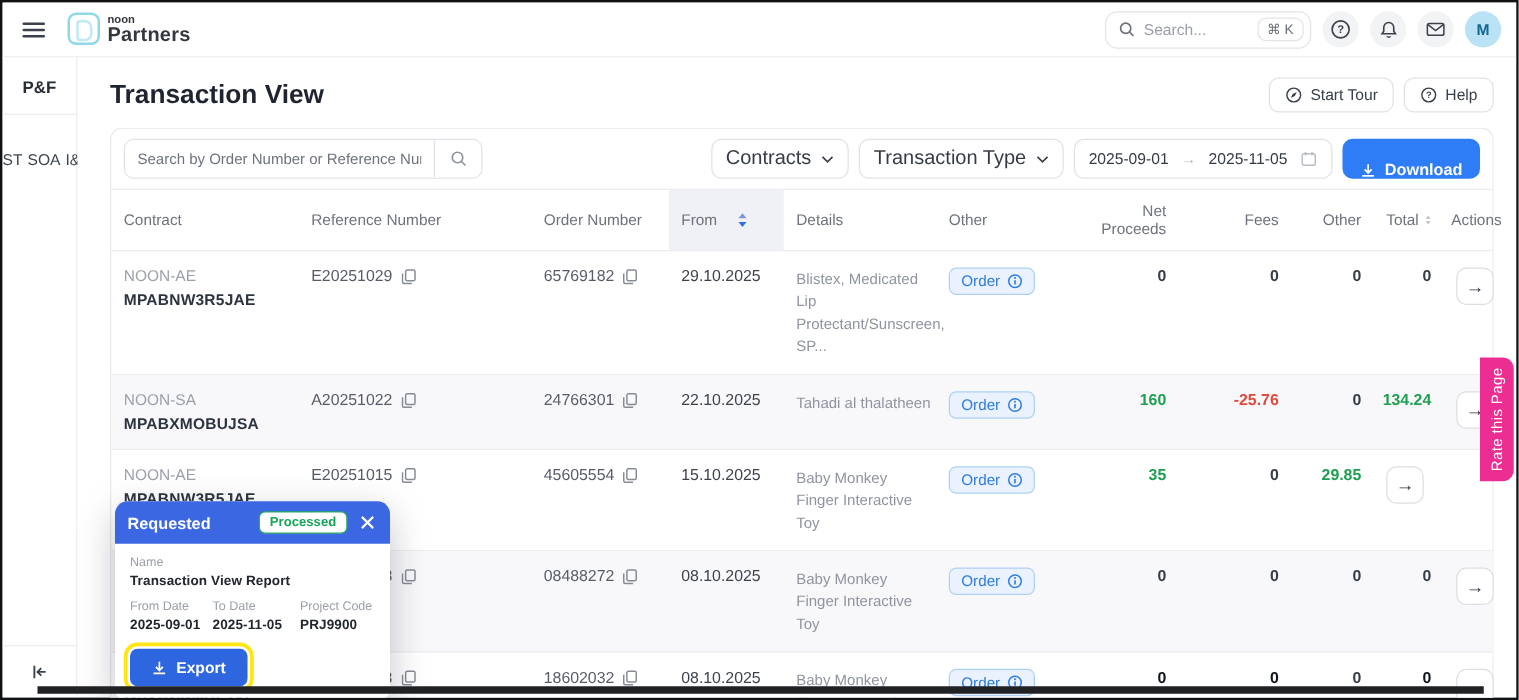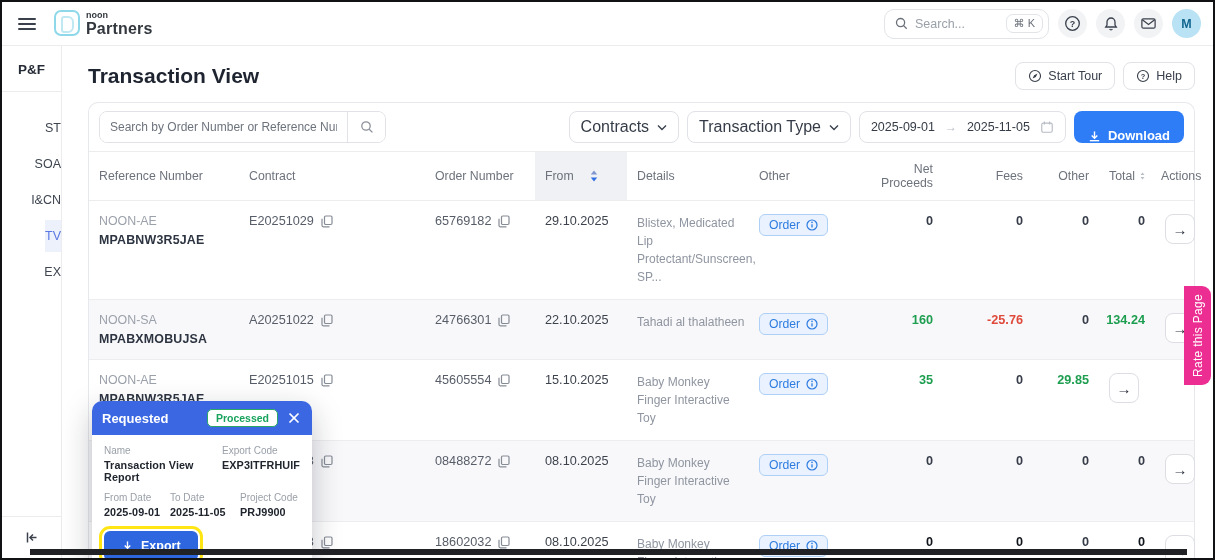--- a/index.html
+++ b/index.html
@@ -21,21 +21,21 @@
   .search-pill input { border:none; outline:none; flex:1; min-width:0; font-size:12.5px; color:#6b7079; font-family:inherit; }
   .search-pill input::placeholder { color:#9aa0a9; }
   .kbd-chip { border:1px solid #e2e4e8; border-radius:7px; font-size:11px; color:#6b7079; padding:2px 7px; white-space:nowrap; background:#fff; }
   .circle-btn { width:29px; height:29px; border-radius:50%; background:#f2f3f5; display:flex; align-items:center; justify-content:center; cursor:pointer; border:none; }
   .avatar { width:29px; height:29px; border-radius:50%; background:#b9e2f5; color:#13678f; font-size:12.5px; font-weight:bold; display:flex; align-items:center; justify-content:center; cursor:pointer; border:none; }
 
   
   .body-wrap { display:flex; height:512px; }
   aside { width:60px; border-right:1px solid #ececee; position:relative; background:#fff; flex-shrink:0; }
   .side-section { text-align:center; padding:16px 0 14px; font-size:13.5px; font-weight:bold; color:#262c36; border-bottom:1px solid #ececee; }
-  .side-items { padding-top:20px; display:flex; flex-direction:column; gap:4px;align-items:flex-end; }
+  .side-items { padding-top:20px; display:flex; flex-direction:row; gap:4px; }
   .side-item { text-align:center; padding:9px 0; font-size:12.5px; color:#3e4550; cursor:pointer; }
   .side-item.active { background:#edf1fc; color:#5a78e4; }
   .side-collapse { position:absolute; bottom:0; left:0; right:0; height:42px; border-top:1px solid #ececee; display:flex; align-items:center; justify-content:center; cursor:pointer; }
 
   main { flex:1; padding:16px 18px 0 26px; position:relative; background:#fff; min-width:0; }
   .page-head { display:flex; align-items:center; }
   .page-title { font-size:21px; font-weight:bold; color:#1e2430; }
   .page-head-btns { margin-left:auto; display:flex; gap:8px; }
   .ghost-btn { display:flex; align-items:center; gap:6px; border:1px solid #e0e2e6; background:#fff; border-radius:8px; padding:6px 12px; font-size:12.5px; color:#3a414c; cursor:pointer; font-family:inherit; }
 
@@ -224,22 +224,22 @@
                   <path d="M7 1.5 V8.5" stroke="#fff" stroke-width="1.5" fill="none"></path>
                   <path d="M4 6 L7 9 L10 6" stroke="#fff" stroke-width="1.5" fill="none"></path>
                   <path d="M2 11.5 H12" stroke="#fff" stroke-width="1.5"></path>
                 </svg>
               <span>Download</span>
             </button>
           </div>
         </div>
 
         <div class="grid thead">
+          <div class="th">Contract</div>
           <div class="th">Reference Number</div>
-          <div class="th">Contract</div>
           <div class="th">Order Number</div>
           <div class="th col-date">
             <span>From</span>
             <svg width="8" height="12" viewBox="0 0 8 12">
                 <path d="M4 0.5 L7.2 4.5 H0.8 Z" fill="#7d96cf"></path>
                 <path d="M4 11.5 L0.8 7.5 H7.2 Z" fill="#2e6fe4"></path>
               </svg>
           </div>
           <div class="th">Details</div>
           <div class="th">Other</div>
@@ -471,24 +471,20 @@
             <line x1="10.5" y1="1.5" x2="1.5" y2="10.5" stroke="#fff" stroke-width="1.7"></line>
           </svg>
       </button>
     </div>
     <div class="modal-body">
       <div class="f-row">
         <div class="fb-name">
           <div class="f-label">Name</div>
           <div class="f-value">Transaction View Report</div>
         </div>
-        <div>
-          <div class="f-label">Export Code</div>
-          <div class="f-value">EXP3ITFRHUIF</div>
-        </div>
       </div>
       <div class="f-row">
         <div class="fb-from">
           <div class="f-label">From Date</div>
           <div class="f-value">2025-09-01</div>
         </div>
         <div class="fb-to">
           <div class="f-label">To Date</div>
           <div class="f-value">2025-11-05</div>
         </div>

